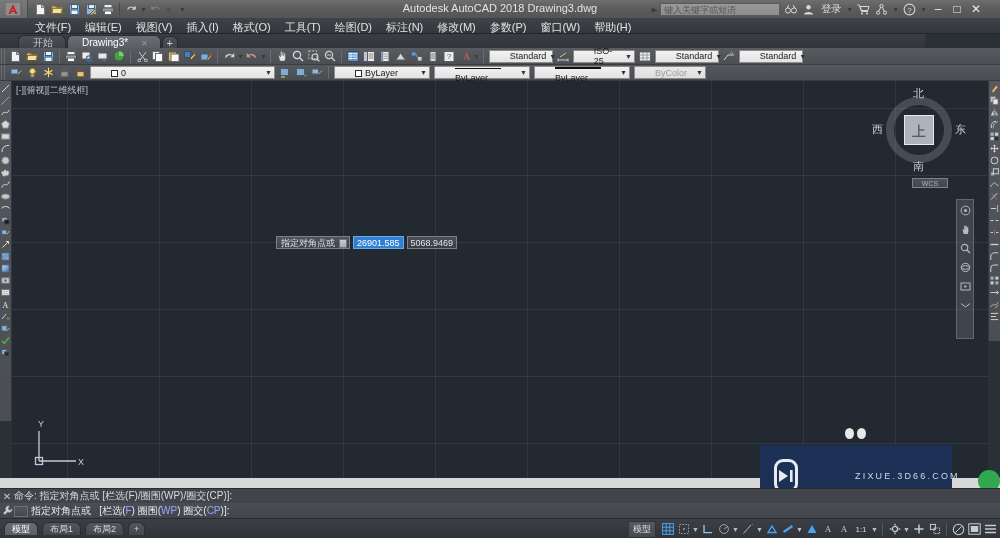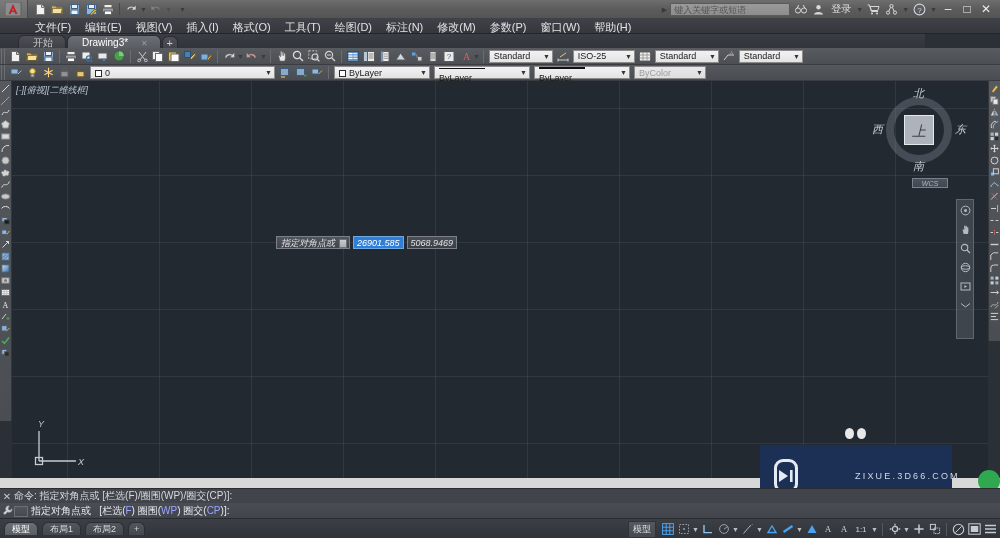--- a/index.html
+++ b/index.html
@@ -33,21 +33,21 @@
     border-radius: 2px;
   }
   .qsep { width:1px; height:12px; background:#484848; margin:0 2px; }
   .caret { font-size: 7px; color: #3a3a3a; line-height: 1; }
   .title-text {
     position: absolute; left: 0; right: 0; top: 2px; text-align: center;
     font-size: 11px; color: #e4e4e4; pointer-events: none;
   }
   .tr-zone {
     position: absolute; right: 0; top: 0; height: 18px;
-    display: flex; align-items: center; gap: 3px; padding-right: 6px;
+    display: flex; align-items: center; gap: 3px; padding-right: 16px;
   }
   .search-box {
     width: 120px; height: 13px;
     background: linear-gradient(#9a9a9a,#8d8d8d);
     border: 1px solid #5a5a5a;
     font-size: 9px; color: #565656;
     padding: 0 3px; line-height: 12px;
     overflow: hidden; white-space: nowrap;
   }
   .tr-ico { width: 15px; height: 15px; display:flex; align-items:center; justify-content:center; }
@@ -107,34 +107,33 @@
   .tbrow.r2 { top: 65px; height: 16px; background: linear-gradient(#55585d,#494c51); }
   .grip { width: 6px; height: 15px; margin: 0 1px;
     background: repeating-linear-gradient(to right,#78797e 0 1px,transparent 1px 3px); opacity:.7; }
   .tbtn { width: 16px; height: 15px; display:flex; align-items:center; justify-content:center; }
   .tsep { width: 1px; height: 13px; background: #3d3f44; margin: 0 3px;
           border-right: 1px solid #6a6c71; }
   .combo {
     height: 13px; background: linear-gradient(#f2f2f2,#e3e3e3);
     border: 1px solid #8b8b8b;
     display:flex; align-items:center; justify-content:space-between;
-    font-size: 9px; color: #1a1a1a; padding: 0 2px 0 4px;
+    font-size: 9px; color: #1a1a1a; padding: 0 2px 0 20px;
     margin: 0 2px;
   }
   .combo .arw { font-size:7px; color:#333; margin-left:3px; }
   .combo.dim { color:#9c9c9c; background: linear-gradient(#e9e9e9,#dedede); }
   .layerline { display:inline-block; width:46px; height:1px; background:#111; margin-right:4px; vertical-align:middle;}
   .sq { display:inline-block; width:7px; height:7px; border:1px solid #2a2a2a; background:#fff; margin-right:3px; vertical-align:middle;}
 
   
   .canvas {
     position: absolute; left: 12px; top: 81px; width: 976px; height: 404px;
     background: #232931;
     overflow: hidden;
-    font-style: italic;
   }
   .grid-v, .grid-h { position:absolute; background: rgba(120,135,155,0.16); }
   .grid-v { width:1px; top:0; bottom:0; }
   .grid-h { height:1px; left:0; right:0; }
 
   .vplabel {
     position: absolute; left: 4px; top: 3px;
     font-size: 9px; color: #b9c2cc; white-space: nowrap;
   }
 
@@ -340,20 +339,21 @@
       <div class="caret">▼</div>
       <div class="qbtn" style="opacity:.42">
         <svg width="13" height="11" viewBox="0 0 13 11">
             <path d="M11 6 C11 2.5 7 1.5 4 3 L2 1 L2 6 L7 6 L5 4.3 C7 3.4 9.4 4 9.4 6 Z" fill="#b4b4b4" stroke="#555" stroke-width="0.6"></path>
           </svg>
       </div>
       <div class="caret" style="opacity:.42">▼</div>
       <div class="caret" style="margin-left:6px">▼</div>
     </div>
 
+    <div class="title-text">Autodesk AutoCAD 2018  Drawing3.dwg</div>
 
     <div class="tr-zone">
       <div class="caret">▶</div>
       <div class="search-box">键入关键字或短语</div>
       <div class="tr-ico">
         <svg width="12" height="10" viewBox="0 0 12 10">
             <circle cx="3" cy="6.5" r="2.6" fill="none" stroke="#d8d8d8"></circle>
             <circle cx="9" cy="6.5" r="2.6" fill="none" stroke="#d8d8d8"></circle>
             <path d="M2.3 4 L3.6 1 M9.7 4 L8.4 1" stroke="#d8d8d8"></path>
           </svg>

